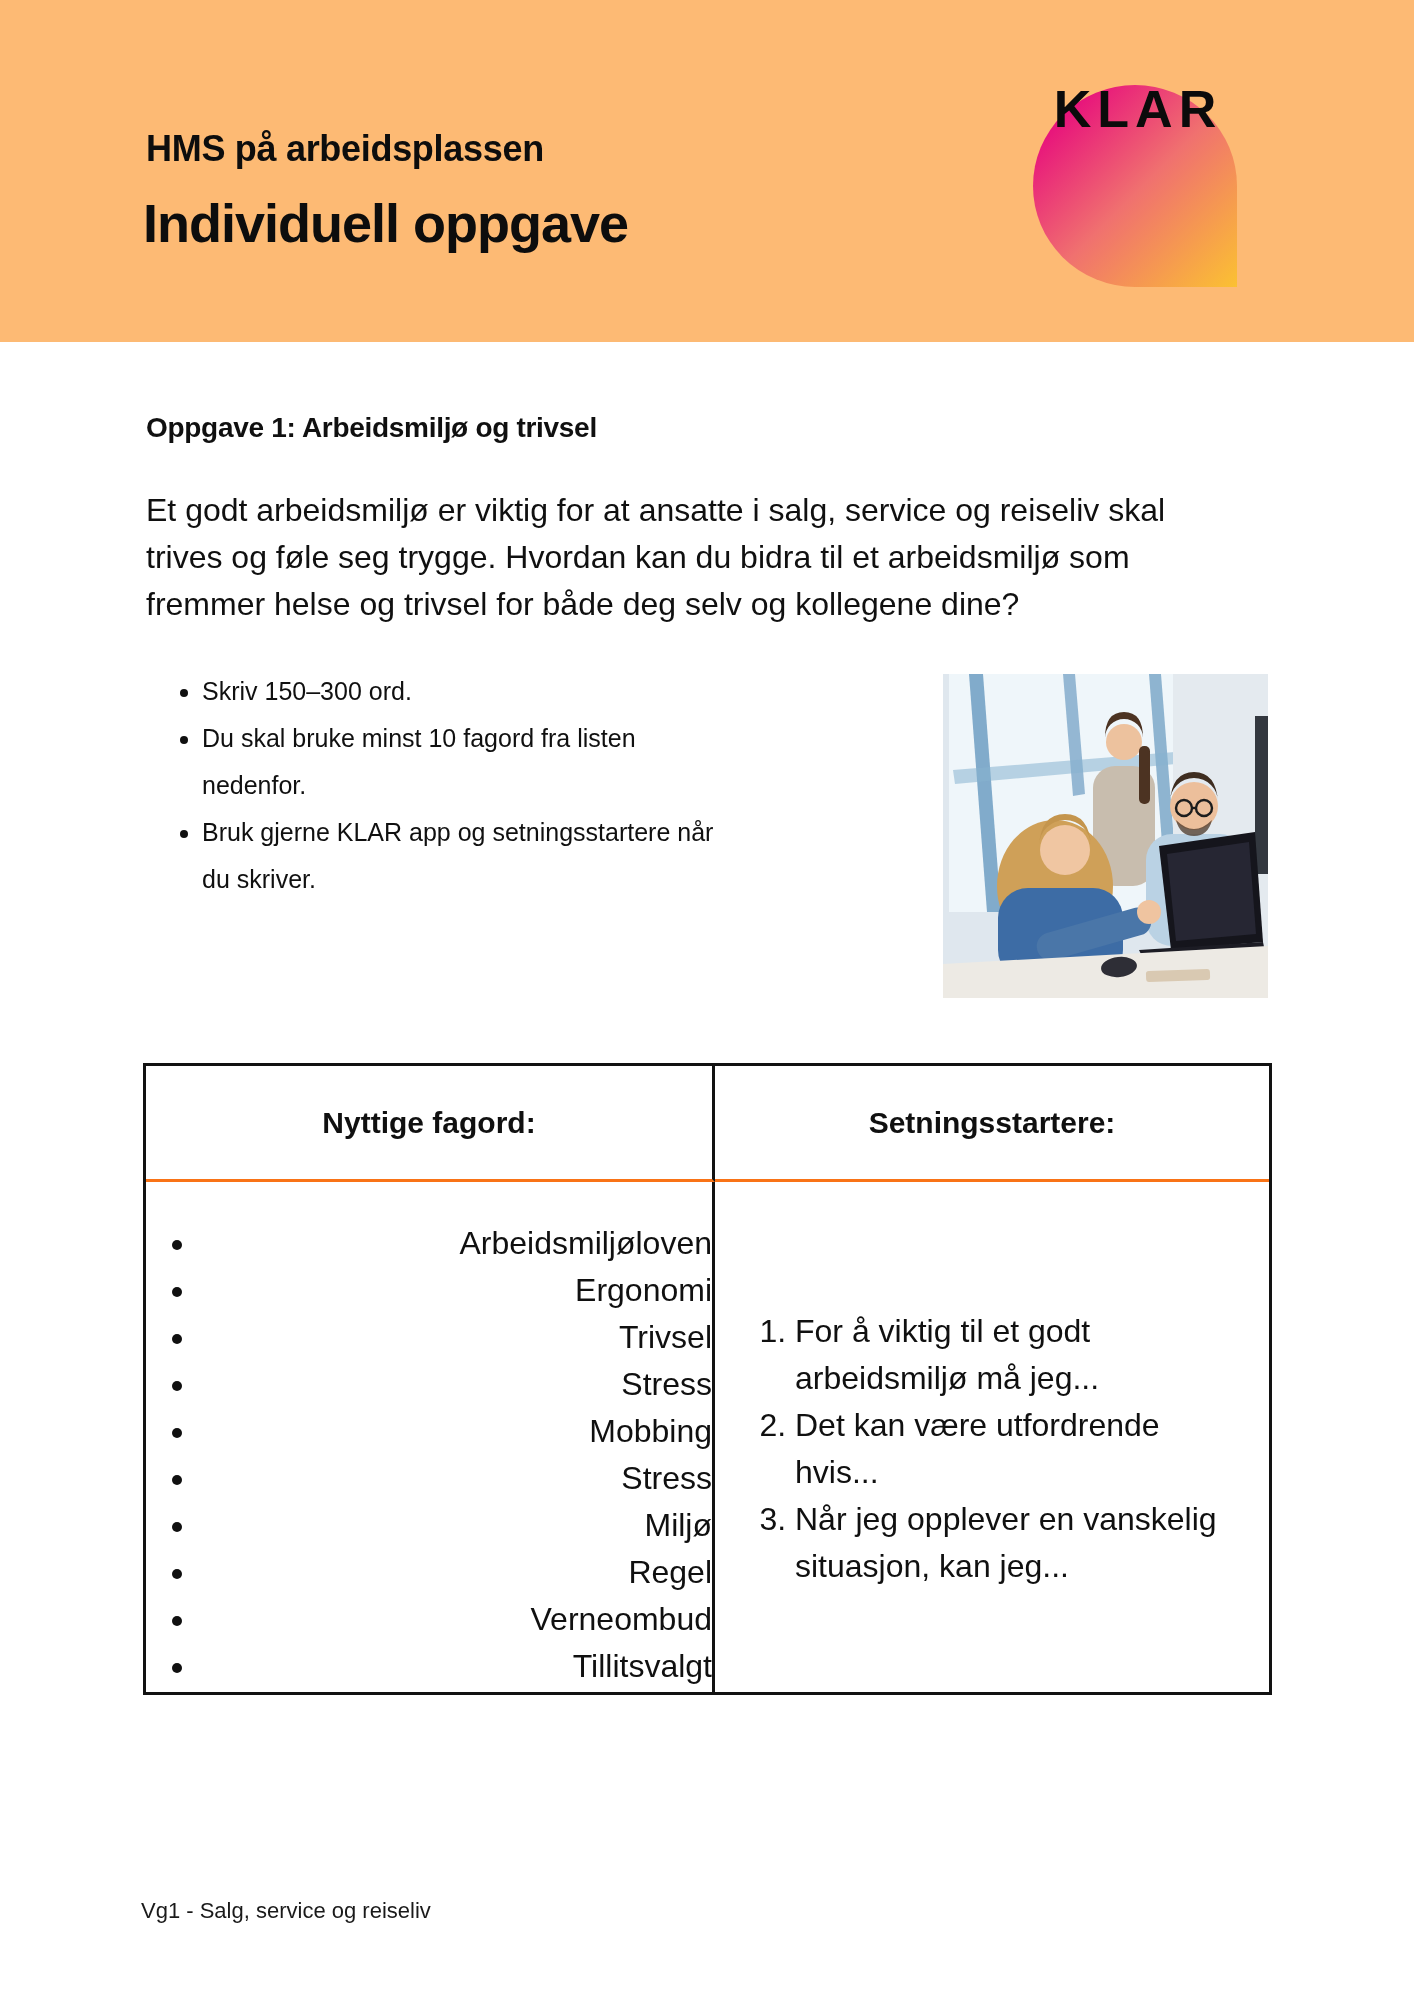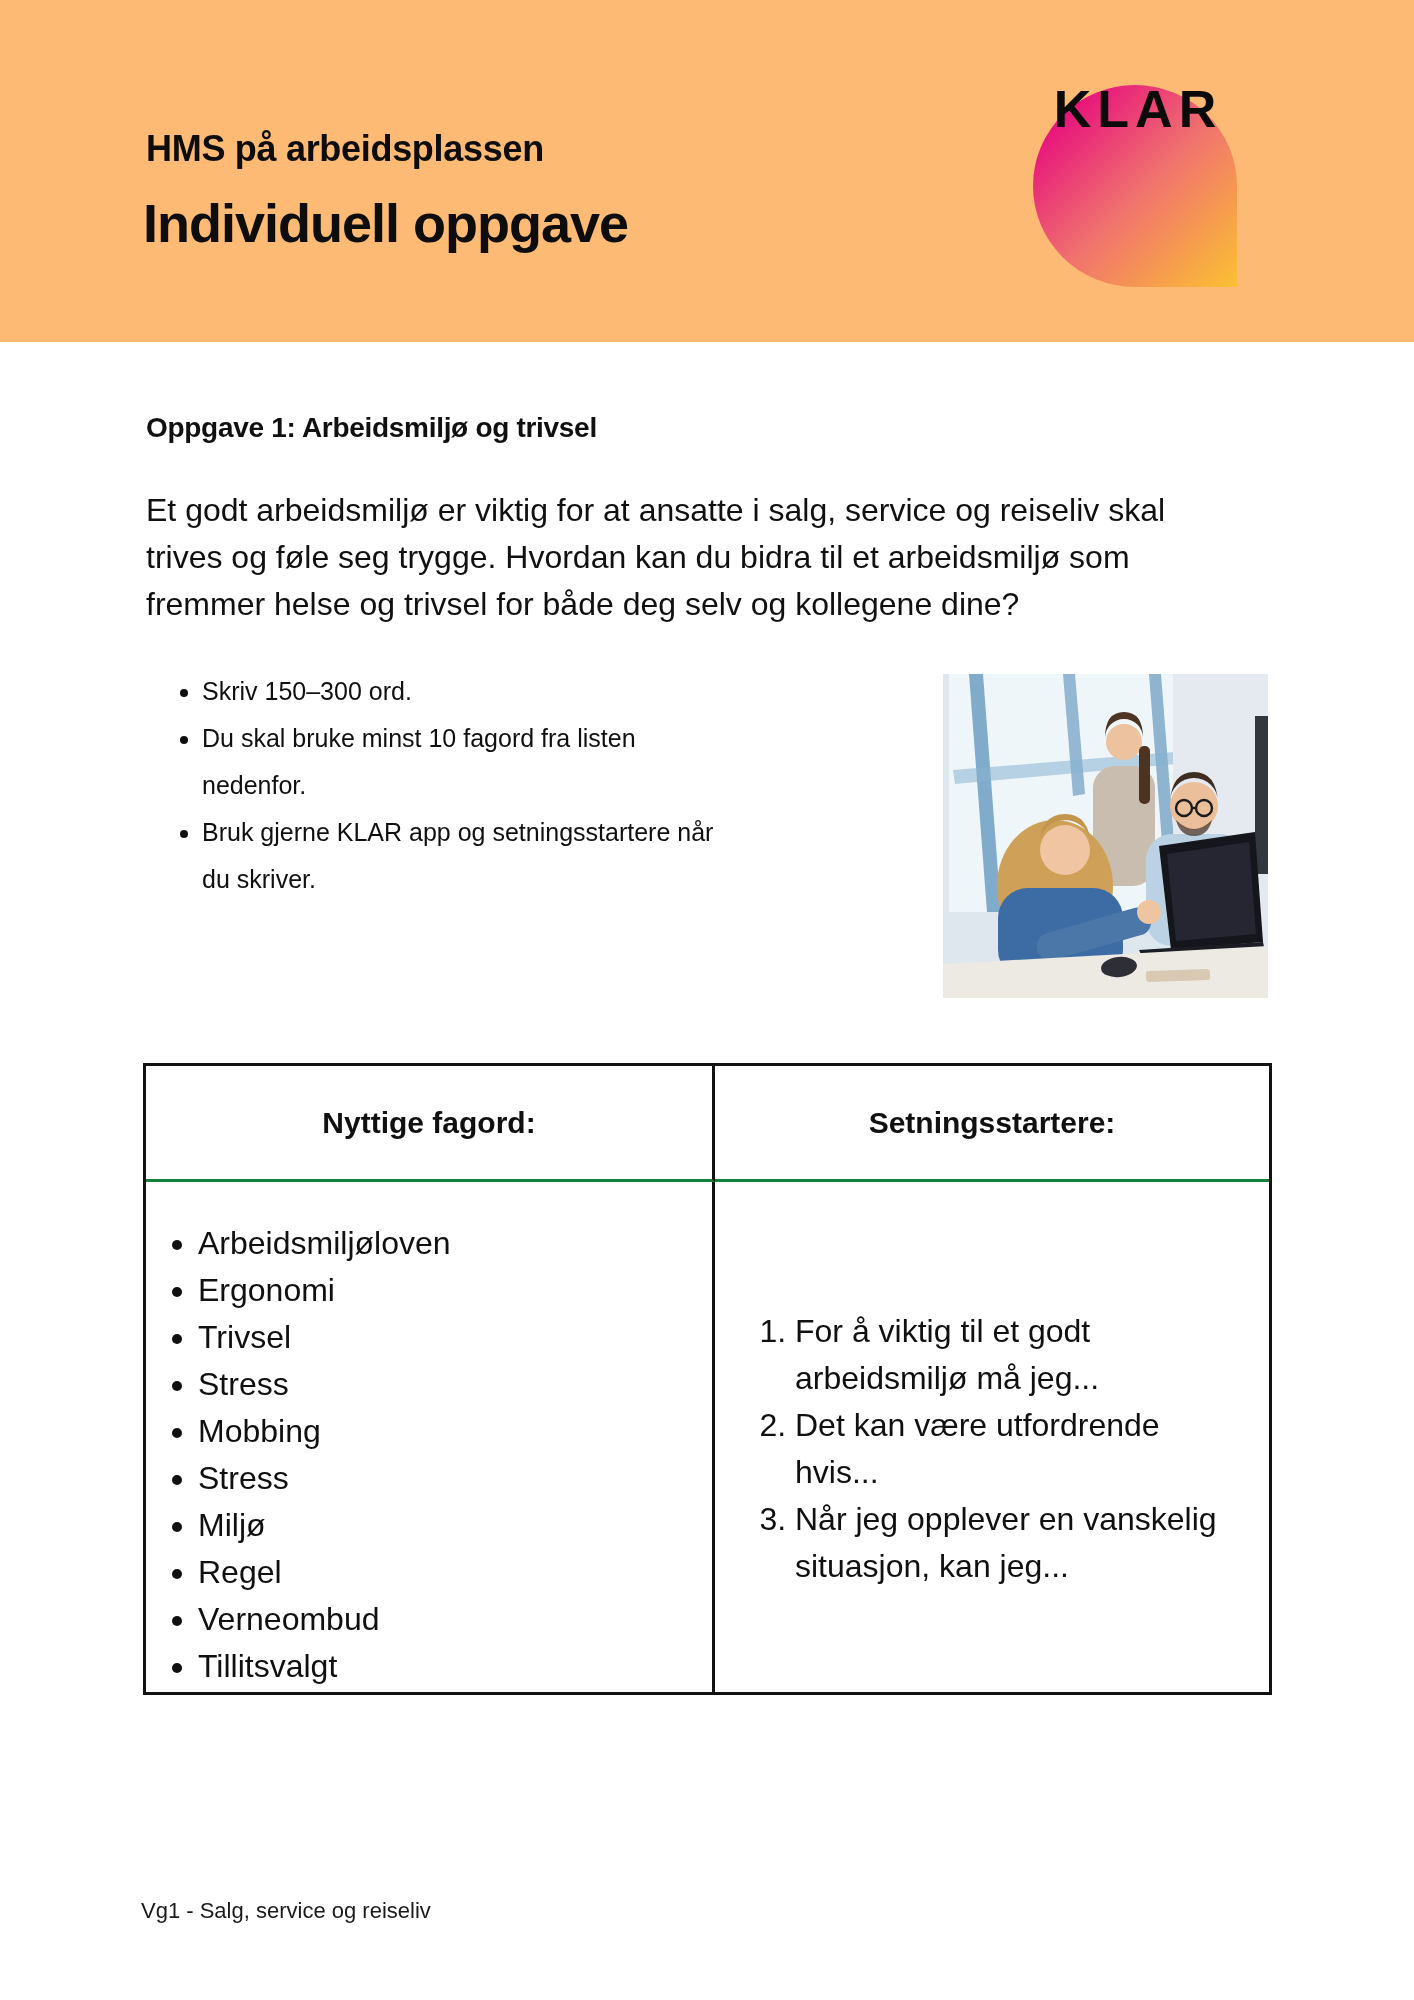--- a/index.html
+++ b/index.html
@@ -34,23 +34,23 @@
     background:#dfe7ee;
   }
 
   
   .vocab-table {
     position:absolute; left:143px; top:1063px; width:1129px; height:632px;
     border:3px solid #121212; box-sizing:border-box;
     display:grid; grid-template-columns:569px 1fr; grid-template-rows:116px 1fr;
   }
   .cell { box-sizing:border-box; }
-  .th { display:flex; align-items:center; justify-content:center; font-size:30px; font-weight:700; border-bottom:3px solid #15803d; }
+  .th { display:flex; align-items:center; justify-content:center; font-size:30px; font-weight:700; border-bottom:3px solid #f97316; }
   .col-left { border-right:3px solid #121212; }
-  .td-left ul { margin:38px 0 0 0; padding-left:52px; font-size:32px; line-height:47px; }
+  .td-left ul { margin:38px 0 0 0; padding-left:52px; font-size:32px; line-height:47px;text-align:right; }
   .td-right ol { margin:126px 0 0 0; padding-left:80px; font-size:32px; line-height:47px; }
   .td-right li { max-width:445px; }
 
   .footer-note { position:absolute; left:141px; top:1898px; font-size:22px; color:#1a1a1a; }
 </style>
 </head>
 <body>
 
 <div class="page">
 

